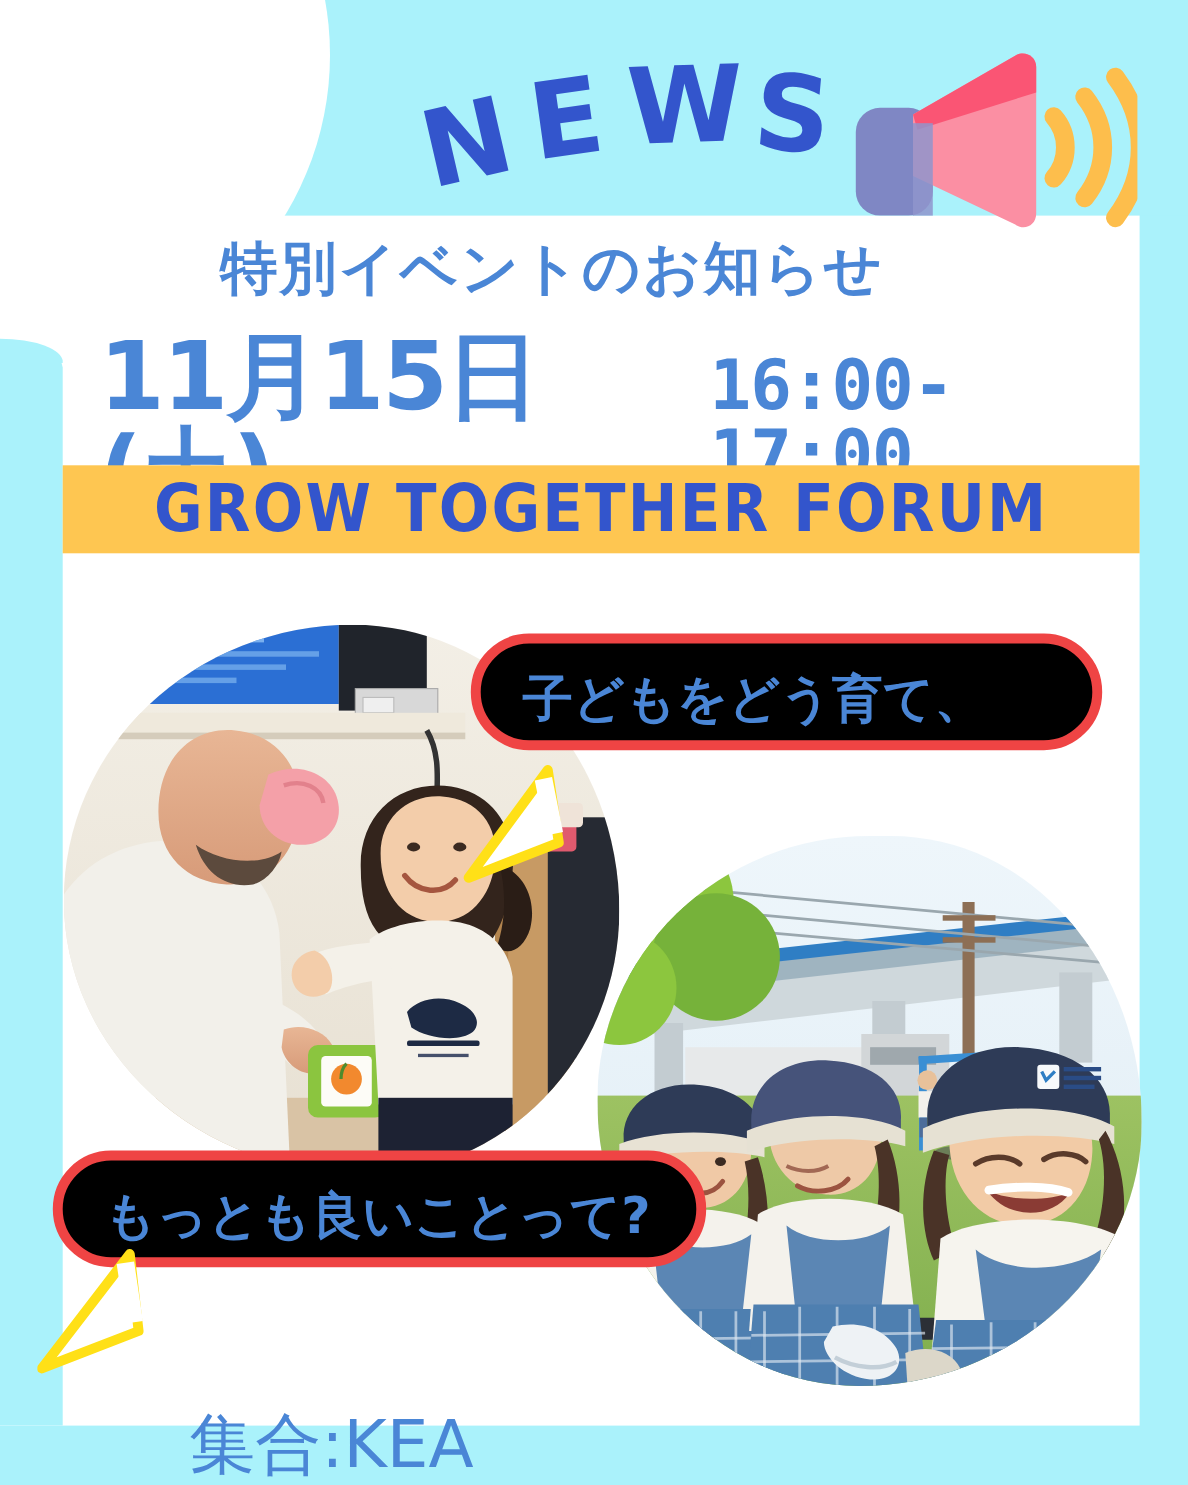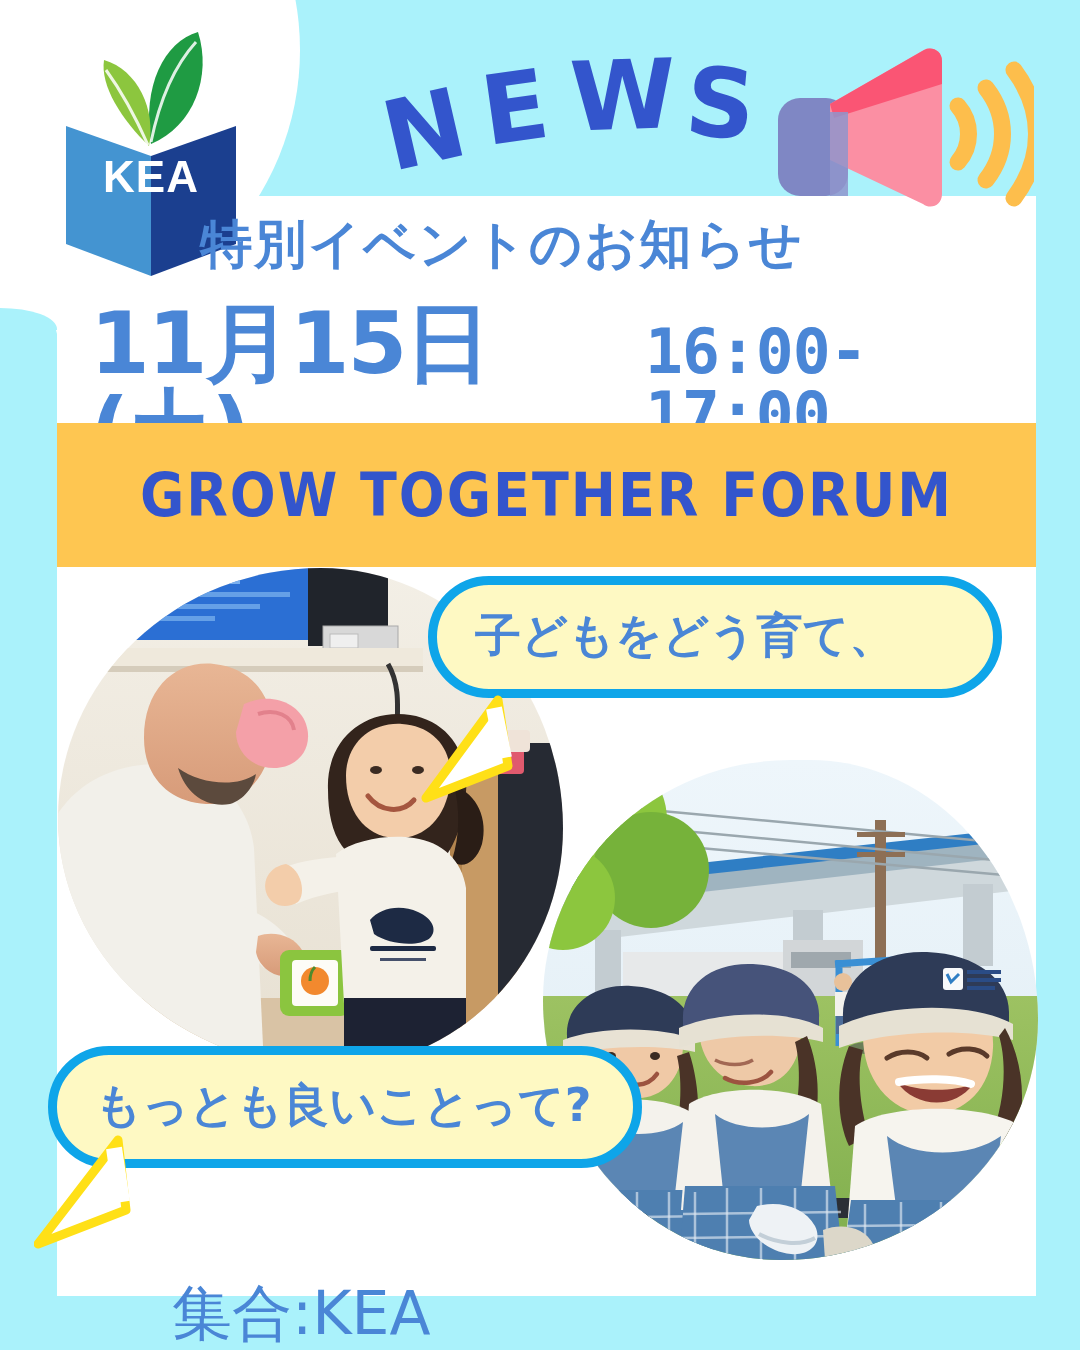--- a/index.html
+++ b/index.html
@@ -83,21 +83,21 @@
     color:#4a86d6;font-weight:bold;font-size:86px;line-height:1;
     font-family:"DejaVu Sans", sans-serif;letter-spacing:-2px;
   }
   .date-time{
     color:#4a86d6;font-weight:bold;font-size:63px;line-height:1;
     font-family:"DejaVu Sans Mono", monospace;letter-spacing:-1px;
   }
 
   
   .banner{
-    position:absolute;left:57px;top:423px;width:979px;height:144px;
+    position:absolute;left:57px;top:423px;width:979px;height:80px;
     background:#fec651;
     display:flex;align-items:center;justify-content:center;
   }
   .banner-text{
     color:#3355cc;font-weight:bold;font-size:60px;letter-spacing:2px;
     font-family:"DejaVu Sans Condensed","DejaVu Sans", sans-serif;
     white-space:nowrap;
   }
 
   
@@ -108,22 +108,22 @@
   }
   .photo-right{
     left:543px;top:760px;width:495px;height:500px;
     border-radius:50% 46% 52% 48% / 48% 52% 48% 52%;
   }
   .photo svg{display:block;width:100%;height:100%;}
 
   
   .bubble{position:absolute;}
   .bubble .body{
-    background:#fef9c3;border:9px solid #0ea5e9;border-radius:70px;
-    padding:22px 38px 26px 38px;
+    background:#000000;border:9px solid #ef4444;border-radius:70px;
+    padding:22px 38px 10px 38px;
   }
   .bubble .line{
     color:#4a86d6;font-weight:bold;font-size:46px;line-height:1.22;
     font-family:"DejaVu Sans", sans-serif;white-space:nowrap;
   }
   .bubble-1{left:428px;top:576px;}
   .bubble-1 .body{width:480px;}
   .bubble-2{left:48px;top:1046px;}
   .bubble-2 .body{width:500px;}
   .tail{position:absolute;}
@@ -141,35 +141,20 @@
 
 <div class="poster">
 
   <div class="top-band"></div>
 
   <div class="white-card"></div>
   <div class="tl-blob"></div>
   <div class="left-strip-cap"></div>
   <div class="left-strip"></div>
 
-  <div class="logo">
-    <svg viewBox="0 0 190 260">
-
-      <path d="M95 118 C 86 60, 108 16, 142 6 C 156 50, 138 100, 95 118 Z" fill="#1f9b43"></path>
-      <path d="M95 116 C 104 72, 120 38, 140 16" stroke="#ffffff" stroke-width="3" fill="none" opacity="0.85"></path>
-
-      <path d="M93 120 C 66 94, 44 60, 48 34 C 82 44, 100 84, 93 120 Z" fill="#8cc63e"></path>
-      <path d="M92 119 C 80 92, 66 66, 50 44" stroke="#ffffff" stroke-width="3" fill="none" opacity="0.85"></path>
-
-      <path d="M10 100 L95 130 L95 250 L10 218 Z" fill="#4494d1"></path>
-
-      <path d="M180 100 L95 130 L95 250 L180 218 Z" fill="#1b3f8f"></path>
-    </svg>
-    <div class="logo-text">KEA</div>
-  </div>
 
   <div class="news">
     <span class="n">N</span>
     <span class="e">E</span>
     <span class="w">W</span>
     <span class="s">S</span>
   </div>
 
   <div class="megaphone">
     <svg width="262" height="180" viewBox="0 0 262 180">

